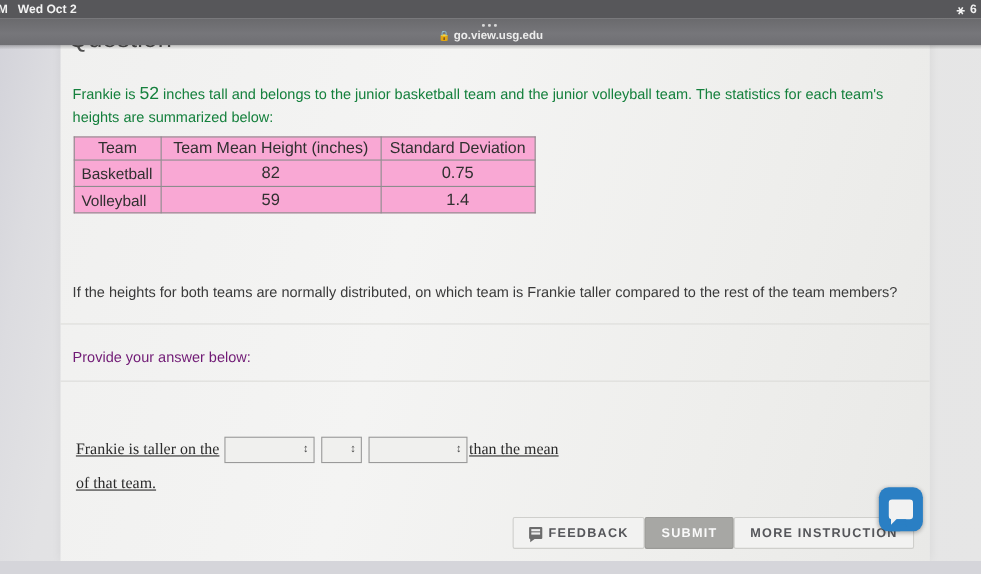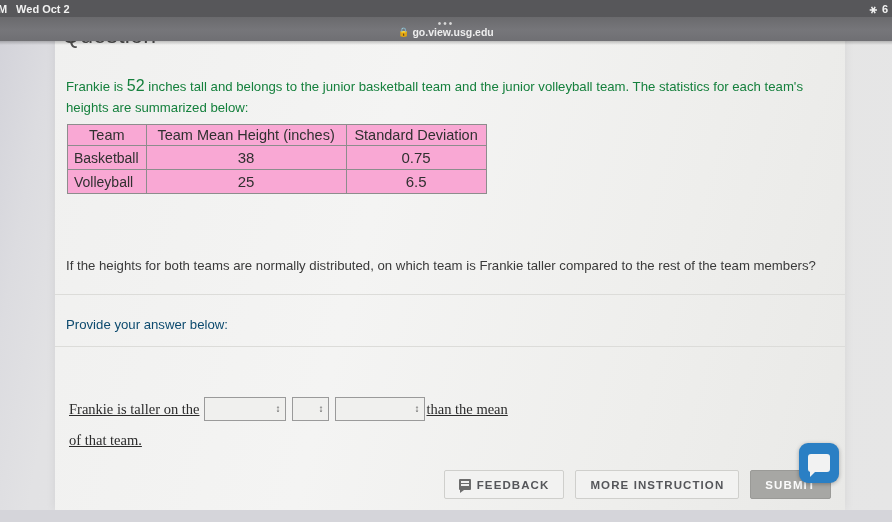--- a/index.html
+++ b/index.html
@@ -95,21 +95,21 @@
 
   .divider {
     position: absolute; left: 0; width: 790px; height: 1px;
     background: #dcdcd9;
   }
   .divider.d1 { top: 249px; }
   .divider.d2 { top: 301px; }
 
   .provide {
     position: absolute; left: 11px; top: 272px;
-    font-size: 13.2px; color: #0c4a6e;
+    font-size: 13.2px; color: #701a75;
   }
 
   
   .answer {
     position: absolute; left: 14px; top: 345px; width: 762px;
     font-family: "Liberation Serif", serif;
     font-size: 14.5px; color: #2b2b2b; line-height: 38px; text-decoration: underline;
   }
   .answer .row { display: flex; align-items: center; flex-wrap: wrap; }
   .answer .row2 { margin-top: 2px; line-height: 20px; }
@@ -127,21 +127,21 @@
   .ddl.w3 { width: 90px; }
   .ddl .chev {
     position: absolute; right: 5px; top: 50%; transform: translateY(-50%);
     font-size: 10px; color: #4a4a4a; line-height: 1;
   }
   .sp { display: inline-block; width: 4px; }
 
   
   .btnrow {
     position: absolute; left: 0; top: 425px; width: 790px;
-    display: flex; justify-content: flex-end; align-items: center; gap: 11px;
+    display: flex; justify-content: flex-end; align-items: center; gap: 0;
     padding-right: 14px;
   }
   .btn {
     height: 29px; padding: 0 14px;
     display: flex; align-items: center; gap: 6px;
     font-size: 11.5px; font-weight: bold; letter-spacing: 1.1px;
     color: #55565a;
     background: #f2f2f1;
     border: 1px solid #cfcfcc;
     border-radius: 2px;
@@ -216,27 +216,27 @@
       <thead>
         <tr>
           <th class="c0">Team</th>
           <th class="c1">Team Mean Height (inches)</th>
           <th class="c2">Standard Deviation</th>
         </tr>
       </thead>
       <tbody>
         <tr>
           <td class="c0">Basketball</td>
-          <td class="c1">38</td>
+          <td class="c1">82</td>
           <td class="c2">0.75</td>
         </tr>
         <tr>
           <td class="c0">Volleyball</td>
-          <td class="c1">25</td>
-          <td class="c2">6.5</td>
+          <td class="c1">59</td>
+          <td class="c2">1.4</td>
         </tr>
       </tbody>
     </table>
 
     <div class="q2">If the heights for both teams are normally distributed, on which team is Frankie taller compared to the rest of the team members?</div>
 
     <div class="divider d1"></div>
     <div class="provide">Provide your answer below:</div>
     <div class="divider d2"></div>
 
@@ -260,25 +260,25 @@
       <div class="row row2">
         <span>of that team.</span>
       </div>
     </div>
 
     <div class="btnrow">
       <div class="btn">
         <span class="fb-icon"></span>
         <span>FEEDBACK</span>
       </div>
+      <div class="btn primary">
+        <span>SUBMIT</span>
+      </div>
       <div class="btn">
         <span>MORE INSTRUCTION</span>
-      </div>
-      <div class="btn primary">
-        <span>SUBMIT</span>
       </div>
     </div>
 
     <div class="chat-fab">
       <span class="chat-bubble">
         <span class="chat-lines"><i></i><i></i><i></i></span>
       </span>
     </div>
 
   </div>

